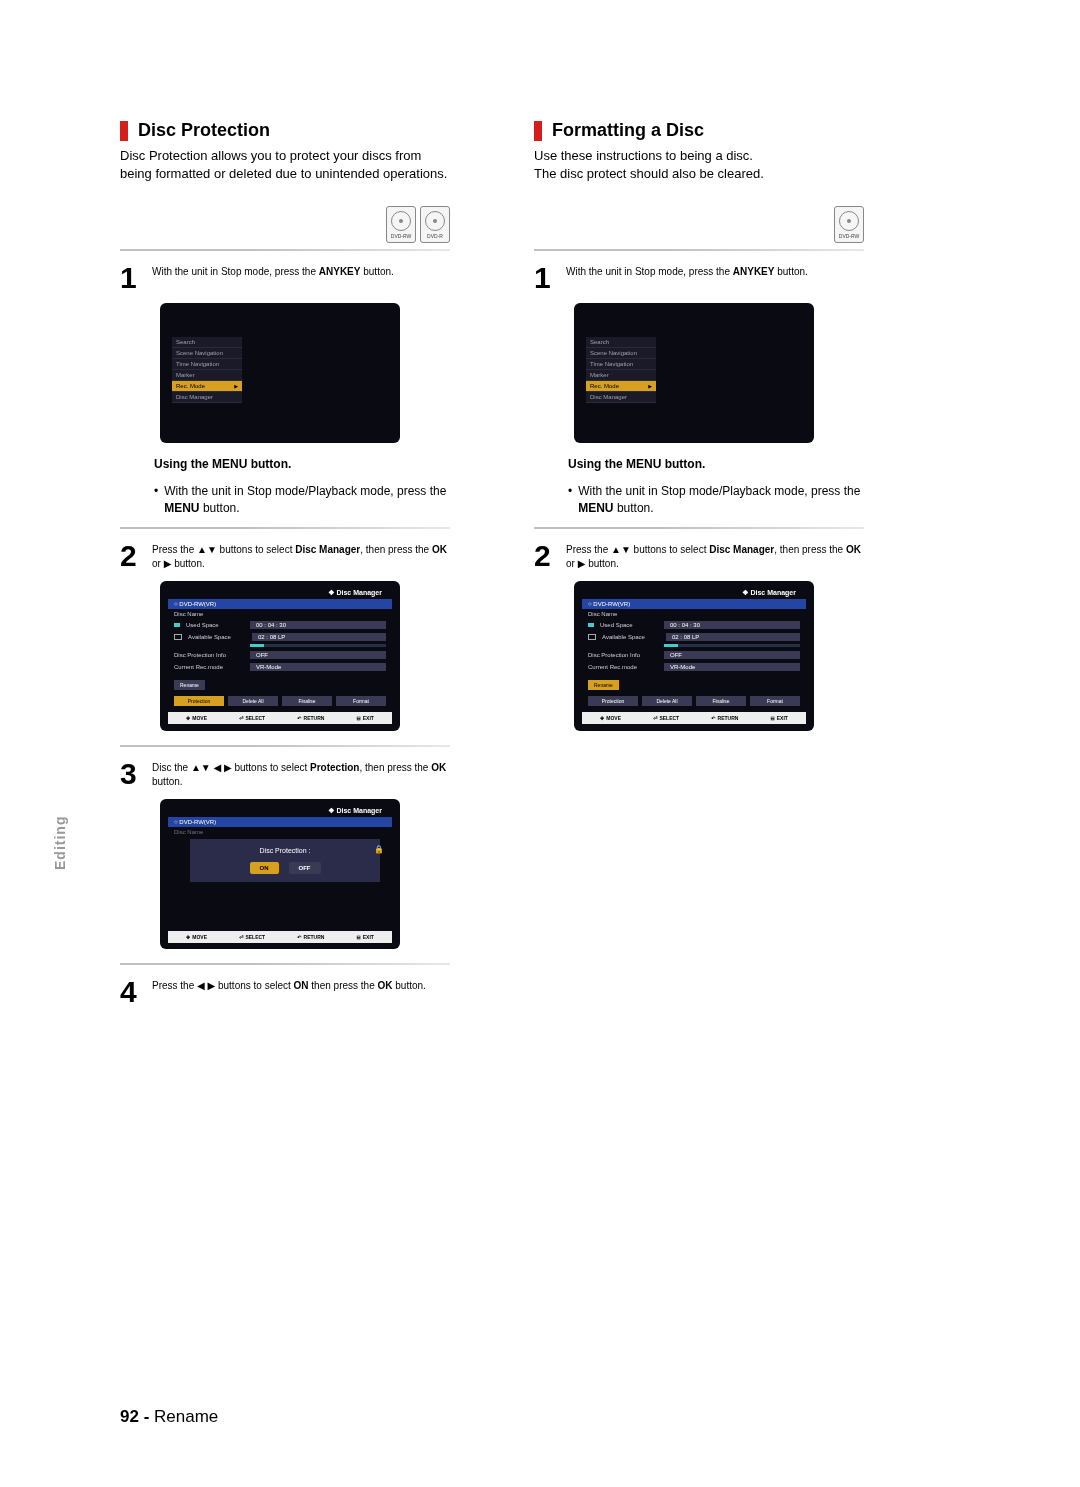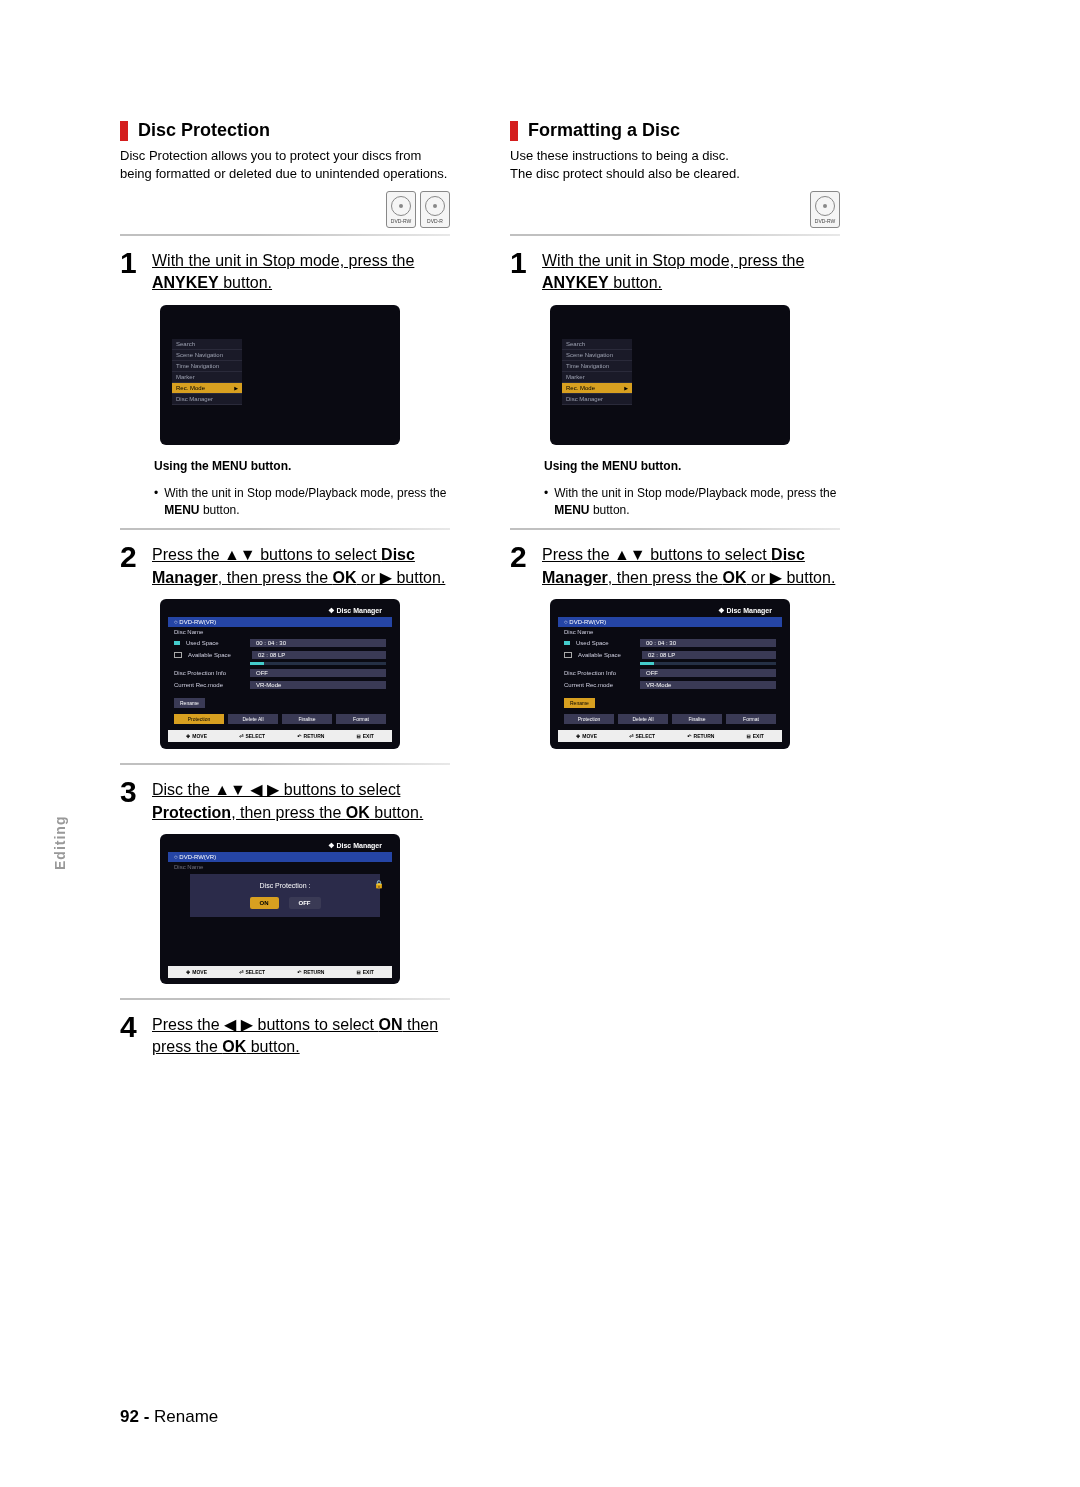--- a/index.html
+++ b/index.html
@@ -10,21 +10,21 @@
   }
   .page {
     width: 1080px;
     height: 1487px;
     box-sizing: border-box;
     padding: 120px 70px 50px 120px;
     position: relative;
   }
   .columns {
     display: flex;
-    gap: 60px;
+    gap: 84px;
   }
   .col {
     width: 330px;
   }
   .sec-title {
     display: flex;
     align-items: center;
     margin-bottom: 6px;
   }
   .sec-bar {
@@ -33,21 +33,21 @@
     background: #d41d1d;
     margin-right: 10px;
   }
   .sec-title-text {
     font-size: 18px;
     font-weight: bold;
   }
   .intro {
     font-size: 13px;
     line-height: 1.35;
-    margin-bottom: 9px;
+    margin-bottom: 24px;
   }
   .disc-icons {
     display: flex;
     justify-content: flex-end;
     gap: 4px;
     margin-bottom: 6px;
   }
   .disc-icon {
     width: 28px;
     height: 35px;
@@ -90,24 +90,23 @@
     margin-bottom: 10px;
   }
   .step-num {
     font-size: 30px;
     font-weight: bold;
     line-height: 1;
     width: 22px;
     flex-shrink: 0;
   }
   .step-text {
-    font-size: 16px;
+    font-size: 10px;
     line-height: 1.4;
     padding-top: 2px;
-    text-decoration: underline;
   }
   .bold {
     font-weight: bold;
   }
   .subhead {
     font-size: 12px;
     font-weight: bold;
     margin: 8px 0 12px 34px;
   }
   .bullet {

